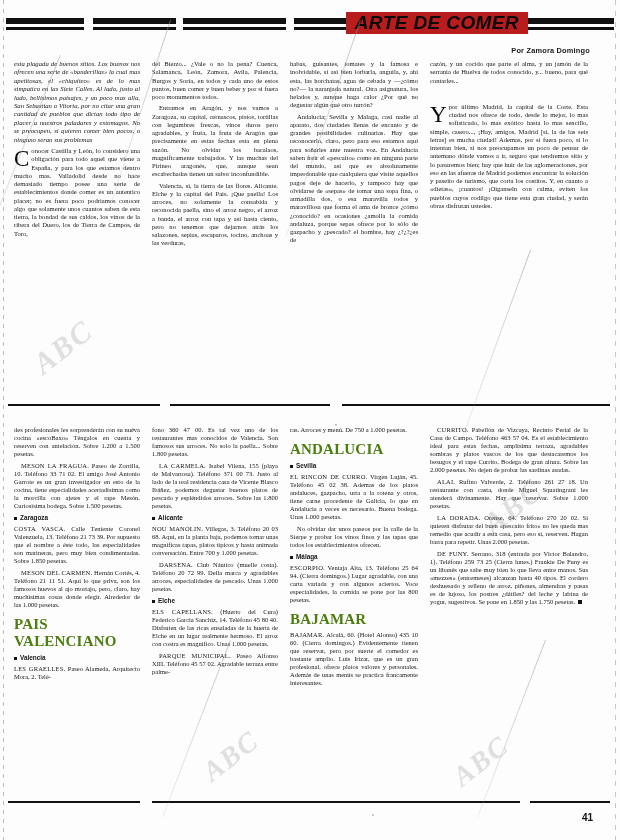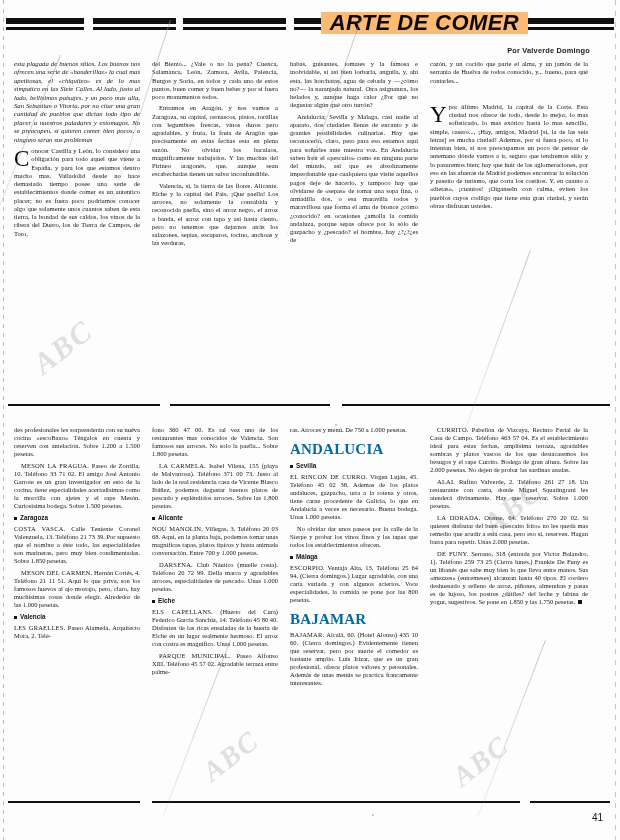--- a/index.html
+++ b/index.html
@@ -50,26 +50,26 @@
     height: 3px;
     background: #111;
   }
   .rule-mask {
     position: absolute; top: 0; height: 22px; background: #fdfdfd;
   }
   #masthead-title {
     position: absolute;
     top: -2px;
     right: 86px;
-    background: #fdba74;
+    background: #b91c1c;
     padding: 0 9px 0 9px;
     font-family: "Liberation Sans", "DejaVu Sans", sans-serif;
     font-weight: bold;
     font-style: italic;
-    font-size: 22px;
+    font-size: 19px;
     letter-spacing: 0.4px;
     line-height: 22px;
     color: #0a0a0a;
     white-space: nowrap;
   }
   #byline {
     position: absolute;
     right: 30px;
     top: 46px;
     font-family: "Liberation Sans", "DejaVu Sans", sans-serif;
@@ -131,21 +131,21 @@
   .guide-col p { margin: 0; text-indent: 7px; }
   .guide-col p + p { margin-top: 4px; }
   .guide-col p.noind { text-indent: 0; }
   .region {
     font-family: "Liberation Serif", "DejaVu Serif", serif;
     font-weight: bold;
     font-size: 15px;
     line-height: 17px;
     letter-spacing: 0.2px;
     margin: 7px 0 3px 0;
-    color: #0369a1;
+    color: #4d7c0f;
   }
   .city {
     font-family: "Liberation Sans", "DejaVu Sans", sans-serif;
     font-weight: bold;
     font-size: 6.4px;
     line-height: 8px;
     margin: 4px 0 3px 0;
     color: #141414;
   }
   .city .bullet {
@@ -166,24 +166,24 @@
 
   
   #footer-rule {
     position: absolute;
     left: 8px; right: 10px; top: 801px;
     height: 2px;
     background: #111;
   }
   #page-number {
     position: absolute;
-    right: 17px;
+    right: 27px;
     top: 812px;
     font-family: "Liberation Sans", "DejaVu Sans", sans-serif;
-    font-weight: normal;
+    font-weight: bold;
     font-size: 10px;
     color: #111;
   }
 
   
   .scan-layer { position: absolute; left:0; top:0; width:620px; height:840px; pointer-events:none; }
   .crease {
     position: absolute;
     background: linear-gradient(to bottom, rgba(150,150,150,0.55), rgba(150,150,150,0.15));
     width: 1px;
@@ -215,21 +215,21 @@
 
   <div id="masthead">
     <div class="rule-thick"></div>
     <div class="rule-thin"></div>
     <div class="rule-mask" style="left:78px; width:9px;"></div>
     <div class="rule-mask" style="left:170px; width:7px;"></div>
     <div class="rule-mask" style="left:280px; width:8px;"></div>
     <div class="rule-mask" style="left:352px; width:6px;"></div>
     <div id="masthead-title">ARTE DE COMER</div>
   </div>
-  <div id="byline">Por Valverde Domingo</div>
+  <div id="byline">Por Zamora Domingo</div>
 
   <div class="colwrap" id="article" style="left:0; top:60px; width:620px; height:340px;">
 
     <div class="col" id="art-col-1" style="left:14px; width:126px; height:338px;">
       <p class="lead noind">esta plagada de buenos sitios. Los buenos nos ofrecen una serie de «banderillas» la cual mas apetitosas, el «chiquiteo» es de lo mas simpatico en las Siete Calles. Al lado, justo al lado, bellisimos paisajes, y un poco mas alla, San Sebastian o Vitoria, por no citar una gran cantidad de pueblos que dictan todo tipo de placer a nuestros paladares y estomagos. No se preocupen, si quieren comer bien pocos, o ninguno seran sus problemas</p>
       <p class="dropcap-para noind"><span class="dropcap">C</span><span>onocer Castilla y León, lo considero una obligación para todo aquel que viene a España, y para los que estamos dentro mucho mas. Valladolid desde no hace demasiado tiempo posee una serie de establecimientos donde comer es un autentico placer; no es fuera poco podriamos conocer algo que solamente unos cuantos saben de esta tierra, la bondad de sus caldos, los vinos de la ribera del Duero, los de Tierra de Campos, de Toro,</span></p>
     </div>
 
     <div class="col" id="art-col-2" style="left:152px; width:126px; height:338px;">
       <p class="noind">del Bierzo... ¿Vale o no la pena? Cuenca, Salamanca, León, Zamora, Avila, Palencia, Burgos y Soria, en todos y cada uno de estos puntos, buen comer y buen beber y por si fuera poco monumentos todos.</p>
@@ -253,20 +253,21 @@
   <div class="rule-mask" style="left:330px; top:402px; width:12px; height:6px;"></div>
 
   <div class="colwrap" id="guide" style="left:0; top:426px; width:620px; height:370px;">
 
     <div class="guide-col" id="g-col-1" style="left:14px; top:0; width:126px; height:368px;">
       <p class="noind">des profesionales les sorprenderán con su nueva cocina «escoBaxo» Téngalos en cuenta y reserven con antelación. Sobre 1.200 a 1.500 pesetas.</p>
       <p><span class="ename">MESON LA FRAGUA.</span><span> Paseo de Zorrilla, 10. Teléfono 33 71 02. El amigo José Antonio Garrote es un gran investigador en esto de la cocina, tiene especialidades acertadisimas como la morcilla con ajetes y el rape Mesón. Curiosisima bodega. Sobre 1.500 pesetas.</span></p>
       <div class="city"><span class="bullet"></span><span>Zaragoza</span></div>
       <p class="noind"><span class="ename">COSTA VASCA.</span><span> Calle Teniente Coronel Valenzuela, 13. Teléfono 21 73 39. Por supuesto que el nombre a éste todo, las especialidades son marineras, pero muy bien condimentadas. Sobre 1.850 pesetas.</span></p>
       <p><span class="ename">MESON DEL CARMEN.</span><span> Hernán Cortés, 4. Teléfono 21 11 51. Aqui lo que priva, son los famosos huevos al ajo mortajo, pero, claro, hay muchisimas cosas donde elegir. Alrededor de las 1.000 pesetas.</span></p>
+      <div class="region">PAIS VALENCIANO</div>
       <div class="city"><span class="bullet"></span><span>Valencia</span></div>
       <p class="noind"><span class="ename">LES GRAELLES.</span><span> Paseo Alameda, Arquitecto Mora, 2. Telé-</span></p>
     </div>
 
     <div class="guide-col" id="g-col-2" style="left:152px; top:0; width:126px; height:368px;">
       <p class="noind">fono 360 47 00. Es tal vez uno de los restaurantes mas conocidos de Valencia. Son famosos sus arroces. No solo la paella... Sobre 1.800 pesetas.</p>
       <p><span class="ename">LA CARMELA.</span><span> Isabel Vilena, 155 (playa de Malvarrosa). Teléfono 371 00 73. Justo al lado de la real residencia casa de Vicente Blasco Ibáñez, podemos degustar buenos platos de pescado y espléndidos arroces. Sobre las 1.800 pesetas.</span></p>
       <div class="city"><span class="bullet"></span><span>Alicante</span></div>
       <p class="noind"><span class="ename">NOU MANOLIN.</span><span> Villegas, 3. Teléfono 20 03 68. Aqui, en la planta baja, podemos tomar unas magnificas tapas, platos tipicos y hasta animada conversación. Entre 700 y 1.000 pesetas.</span></p>
       <p><span class="ename">DARSENA.</span><span> Club Náutico (muelle costa). Teléfono 20 72 99. Della marca y agradables arroces, especialidades de pescado. Unas 1.000 pesetas.</span></p>

